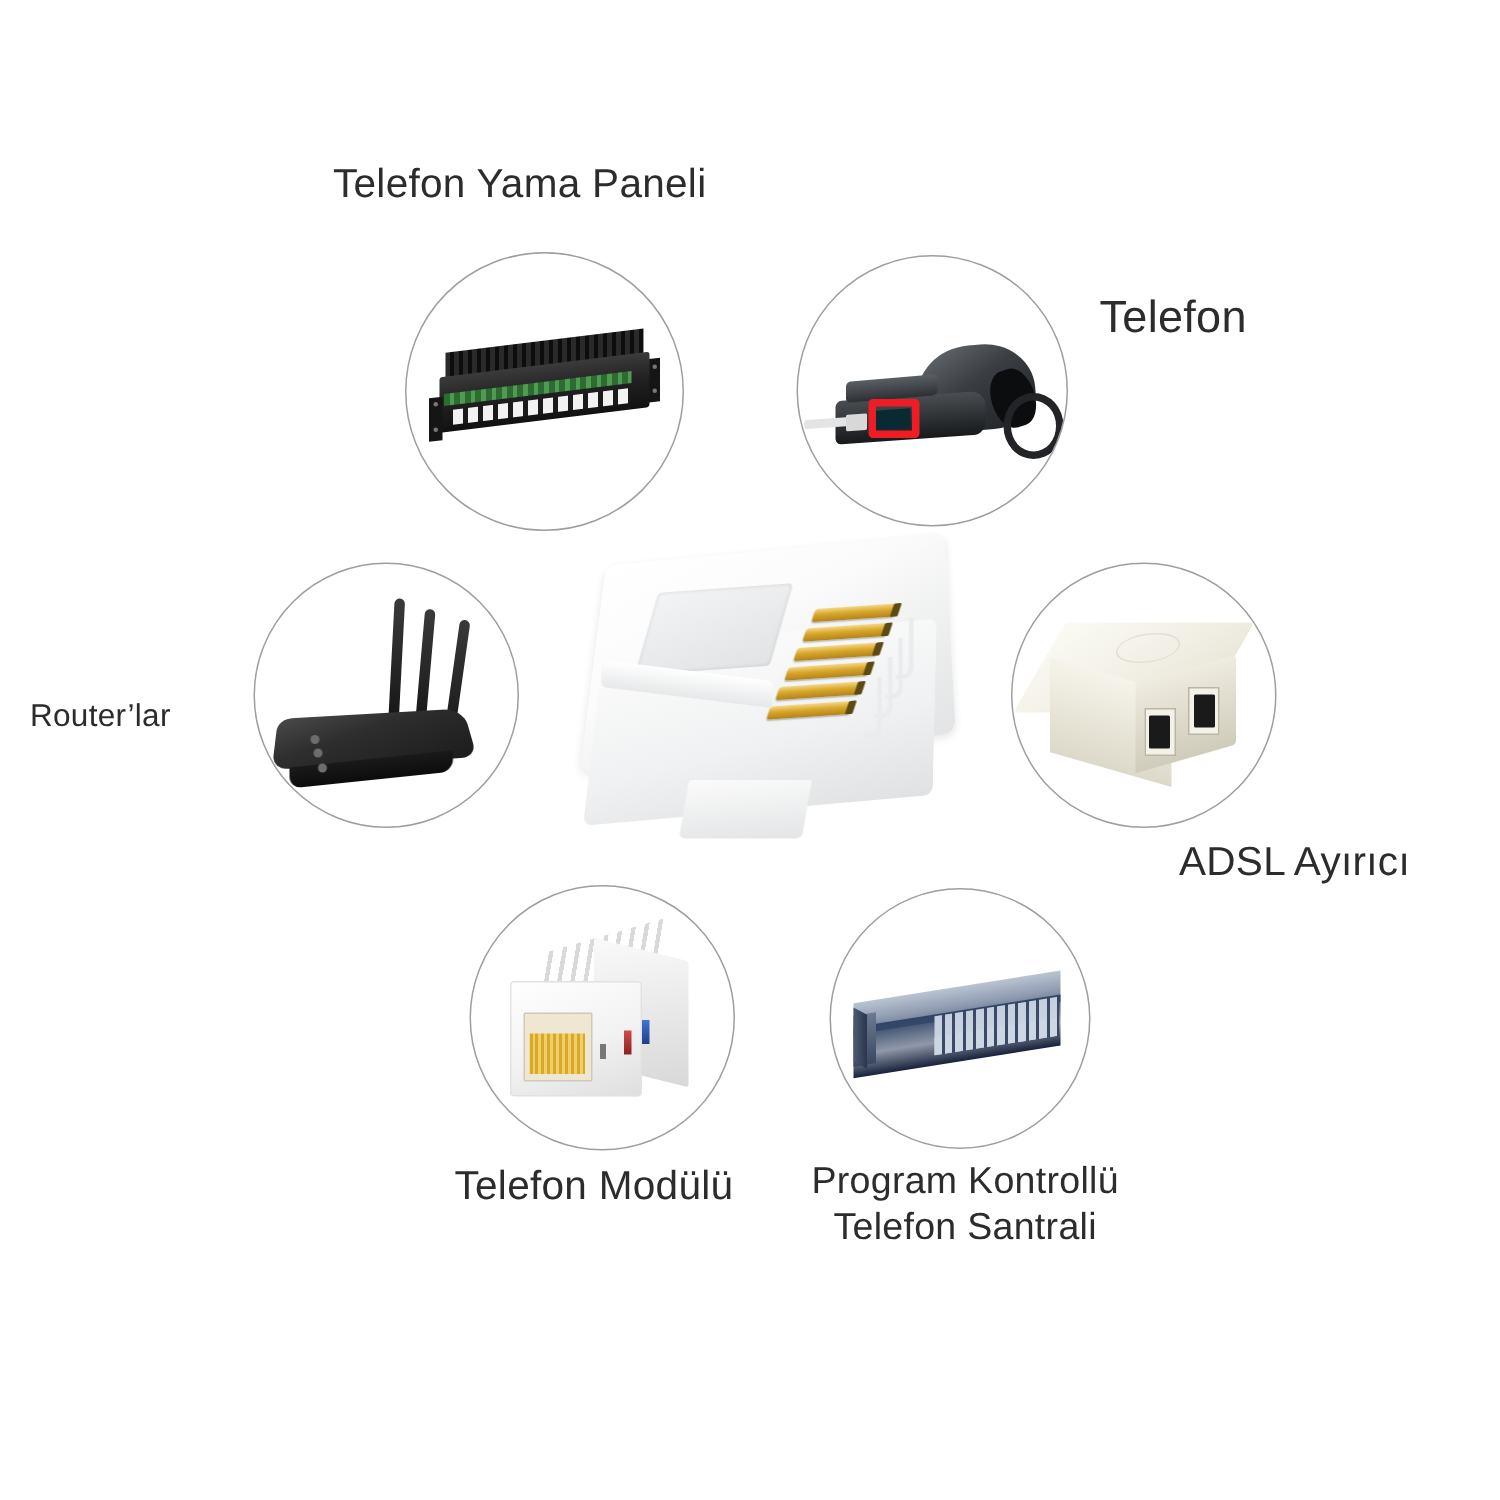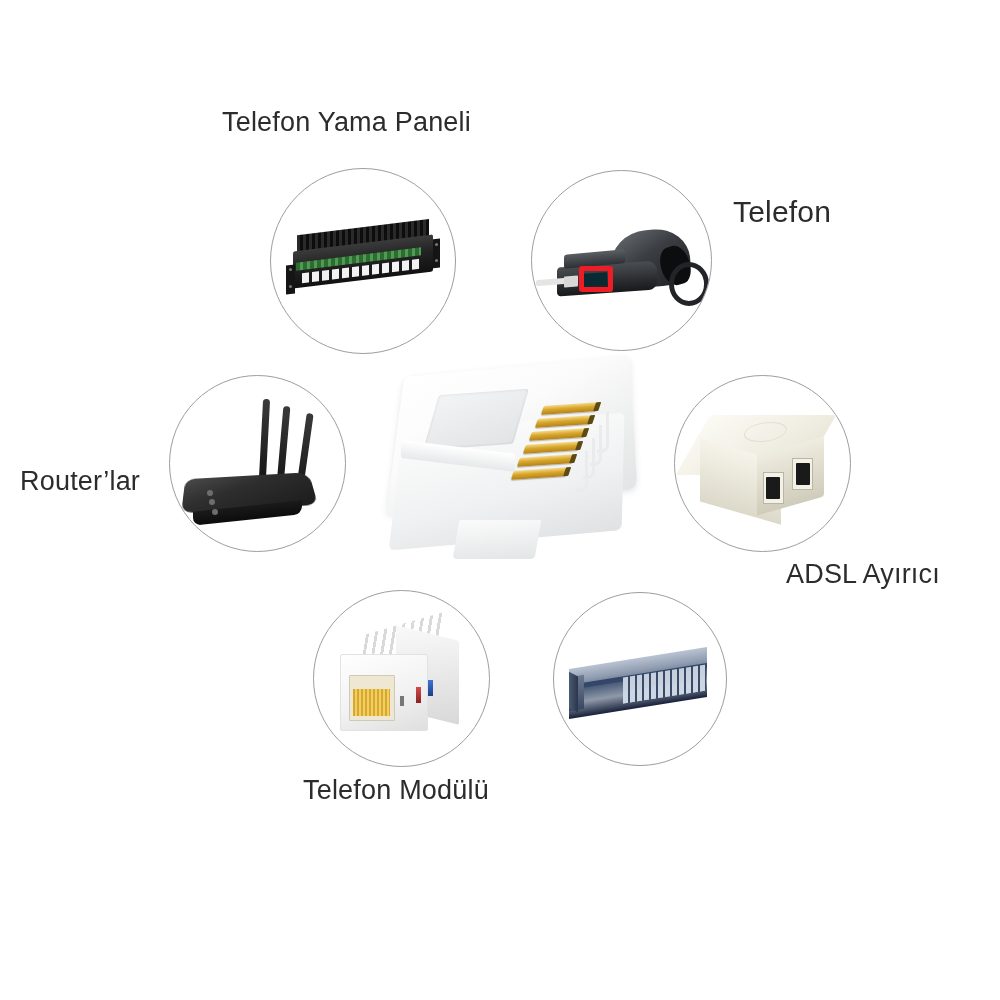--- a/index.html
+++ b/index.html
@@ -411,26 +411,28 @@
 </style>
 </head>
 <body style="background: rgb(255, 255, 255);">
 
 <div id="page">
 
   <div class="label" style="left:222px; top:106px; font-size:27px;">Telefon Yama Paneli</div>
 
   <div class="label" style="left:733px; top:194px; font-size:30px;">Telefon</div>
 
-  <div class="label" style="left:20px; top:465px; font-size:27px;">Router’lar</div>
+  <div class="label" style="left:20px; top:465px; font-size:21px;">Router’lar</div>
 
   <div class="label" style="left:786px; top:558px; font-size:27px;">ADSL Ayırıcı</div>
 
   <div class="label" style="left:303px; top:774px; font-size:27px;">Telefon Modülü</div>
 
+  <div class="label" style="left:541px; top:772px; font-size:25px; text-align:center;">Program Kontrollü
+Telefon Santrali</div>
 
   <div class="node" style="left:270px; top:168px; width:186px; height:186px;">
     <div class="node-art">
       <div class="pp-earR"></div>
       <div class="pp-top"></div>
       <div class="pp-body"></div>
       <div class="pp-green"></div>
       <div class="pp-ports"></div>
       <div class="pp-earL"></div>
       <div class="pp-screw" style="left:10%; top:54%;"></div>

